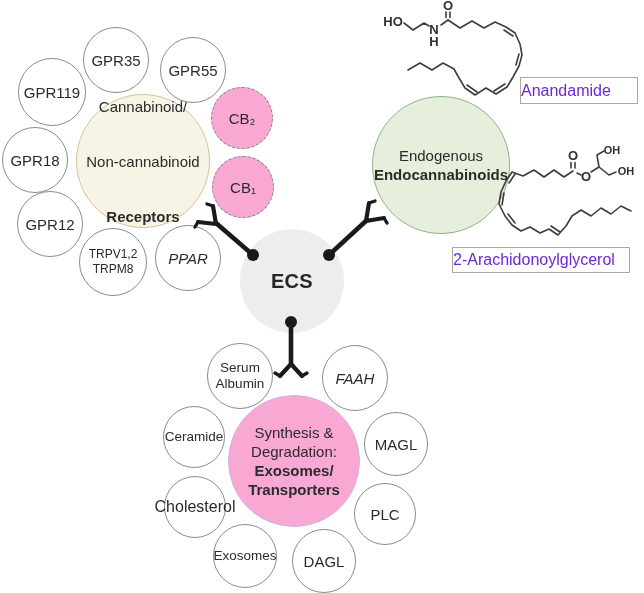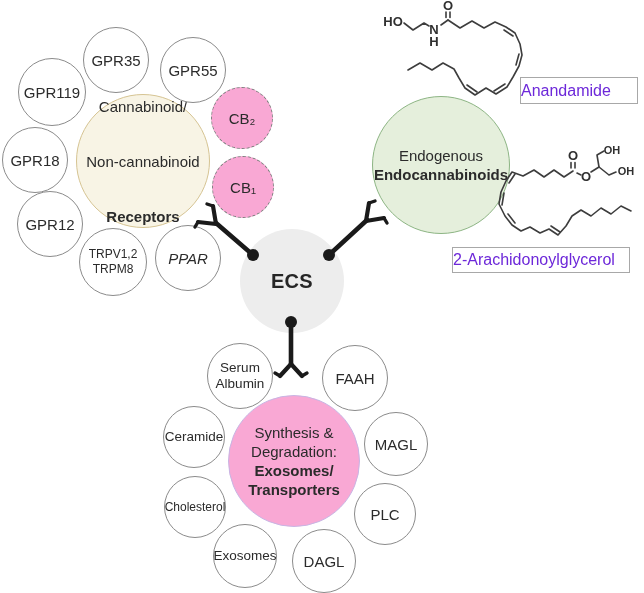--- a/index.html
+++ b/index.html
@@ -7,21 +7,21 @@
     position:relative;width:644px;height:593px;background:#fff;overflow:hidden;
     font-family:"Liberation Sans","DejaVu Sans",sans-serif;color:#2b2b2b;
   }
   .circle{
     position:absolute;border-radius:50%;display:flex;flex-direction:column;
     align-items:center;justify-content:center;text-align:center;box-sizing:border-box;
   }
   .node{background:#fff;border:1.5px solid #8b8b8b;font-size:15px;line-height:17px;}
   .node.sm{font-size:12px;line-height:15px;}
   .node.md{font-size:13.5px;line-height:16px;}
-  .node.xs{font-size:12px;line-height:14px;}
+  .node.xs{font-size:16px;line-height:14px;}
   .node.dashed{border:1.6px dashed #7d7d7d;background:#f9a8d4;}
   .hub{font-size:15px;line-height:19px;}
   .hub-receptors{background:#f8f4e5;border:1.5px solid #d6c493;}
   .hub-endo{background:#e5efdc;border:1.5px solid #8db584;}
   .hub-enzymes{background:#f9a8d4;border:1.5px solid #c8b5e4;}
   .ecs{background:#ededed;border:none;font-size:20px;font-weight:700;letter-spacing:.3px;color:#262626;}
   .b{font-weight:700;}
   .labelbox{
     position:absolute;background:#fff;border:1px solid #a8a8a8;box-sizing:border-box;
     display:flex;align-items:center;font-size:16px;color:#6d28d9;
@@ -86,21 +86,21 @@
     <span>Synthesis &amp;</span>
     <span>Degradation:</span>
     <span class="b">Exosomes/</span>
     <span class="b">Transporters</span>
   </div>
 
   <div class="circle node md" style="left:207px;top:343px;width:66px;height:66px;">
     <span>Serum</span>
     <span>Albumin</span>
   </div>
-  <div class="circle node" style="left:322px;top:345px;width:66px;height:66px;">
+  <div class="circle node" style="left:322px;top:345px;width:66px;height:66px;font-style:italic;">
     <span>FAAH</span>
   </div>
   <div class="circle node" style="left:364px;top:412px;width:64px;height:64px;">
     <span>MAGL</span>
   </div>
   <div class="circle node" style="left:354px;top:483px;width:62px;height:62px;">
     <span>PLC</span>
   </div>
   <div class="circle node" style="left:292px;top:529px;width:64px;height:64px;">
     <span>DAGL</span>

